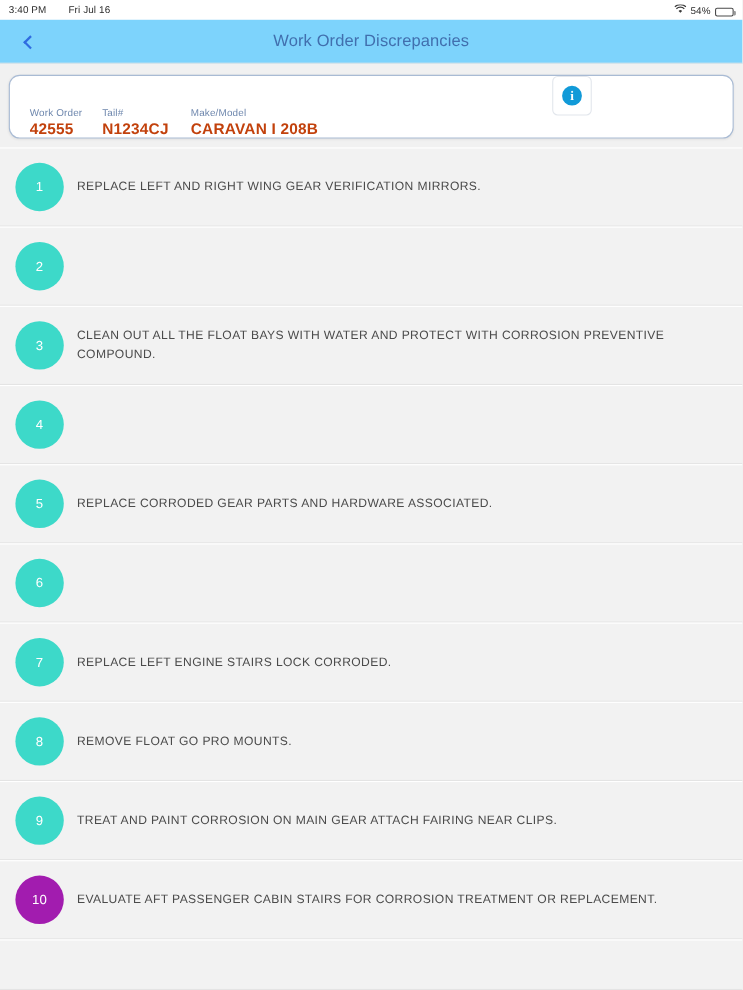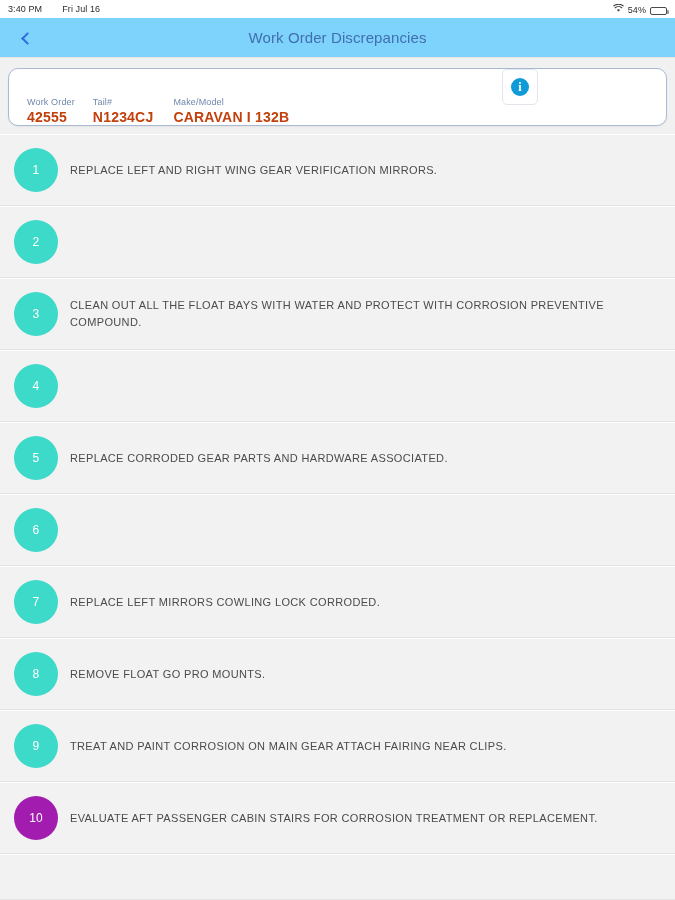--- a/index.html
+++ b/index.html
@@ -171,21 +171,21 @@
       <div class="field">
         <div class="field-label">Work Order</div>
         <div class="field-value">42555</div>
       </div>
       <div class="field tail">
         <div class="field-label">Tail#</div>
         <div class="field-value">N1234CJ</div>
       </div>
       <div class="field">
         <div class="field-label">Make/Model</div>
-        <div class="field-value">CARAVAN I 132B</div>
+        <div class="field-value">CARAVAN I 208B</div>
       </div>
     </div>
     <div class="info-btn">
       <span class="info-circle" style="background: rgb(17, 154, 216);">i</span>
     </div>
   </div>
 </div>
 
 <div class="list" id="discrepancy-list">
     <div class="row">
@@ -204,21 +204,21 @@
     </div>
     <div class="row">
       <div class="badge" style="background: rgb(61, 217, 201);">5</div>
       <div class="row-text">REPLACE CORRODED GEAR PARTS AND HARDWARE ASSOCIATED.</div>
     </div>
     <div class="row">
       <div class="badge" style="background: rgb(61, 217, 201);">6</div>
     </div>
     <div class="row">
       <div class="badge" style="background: rgb(61, 217, 201);">7</div>
-      <div class="row-text">REPLACE LEFT MIRRORS COWLING LOCK CORRODED.</div>
+      <div class="row-text">REPLACE LEFT ENGINE STAIRS LOCK CORRODED.</div>
     </div>
     <div class="row">
       <div class="badge" style="background: rgb(61, 217, 201);">8</div>
       <div class="row-text">REMOVE FLOAT GO PRO MOUNTS.</div>
     </div>
     <div class="row">
       <div class="badge" style="background: rgb(61, 217, 201);">9</div>
       <div class="row-text">TREAT AND PAINT CORROSION ON MAIN GEAR ATTACH FAIRING NEAR CLIPS.</div>
     </div>
     <div class="row">

